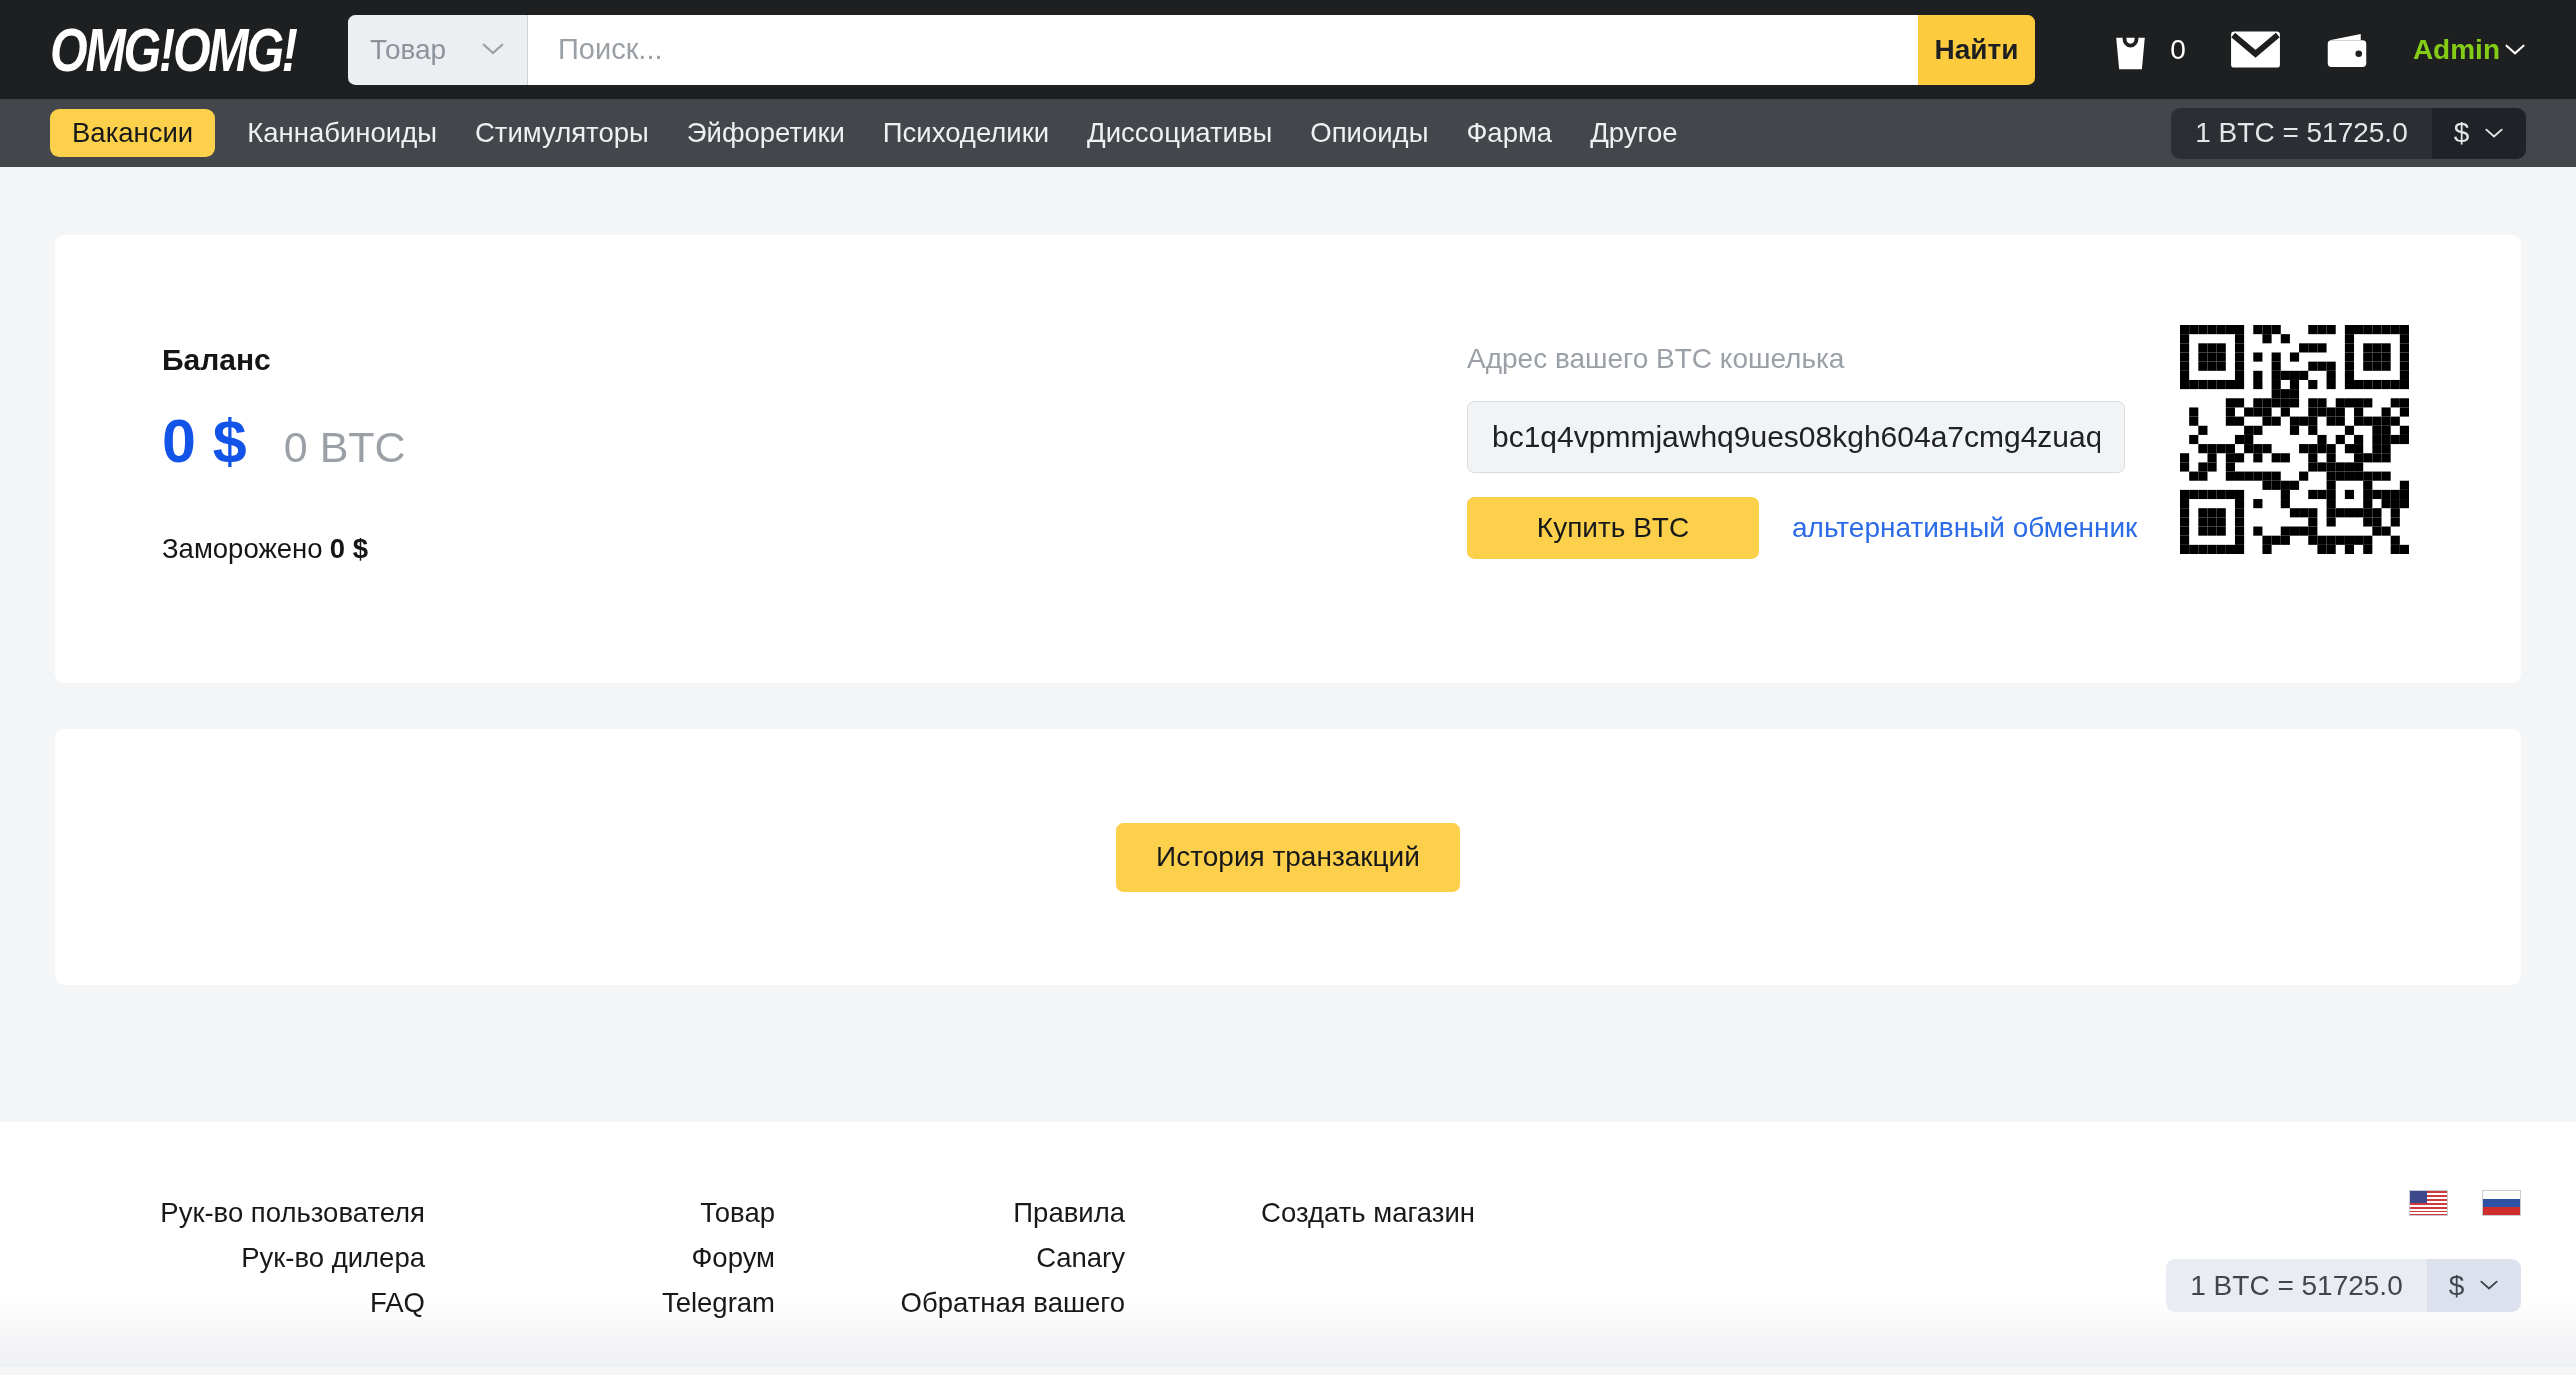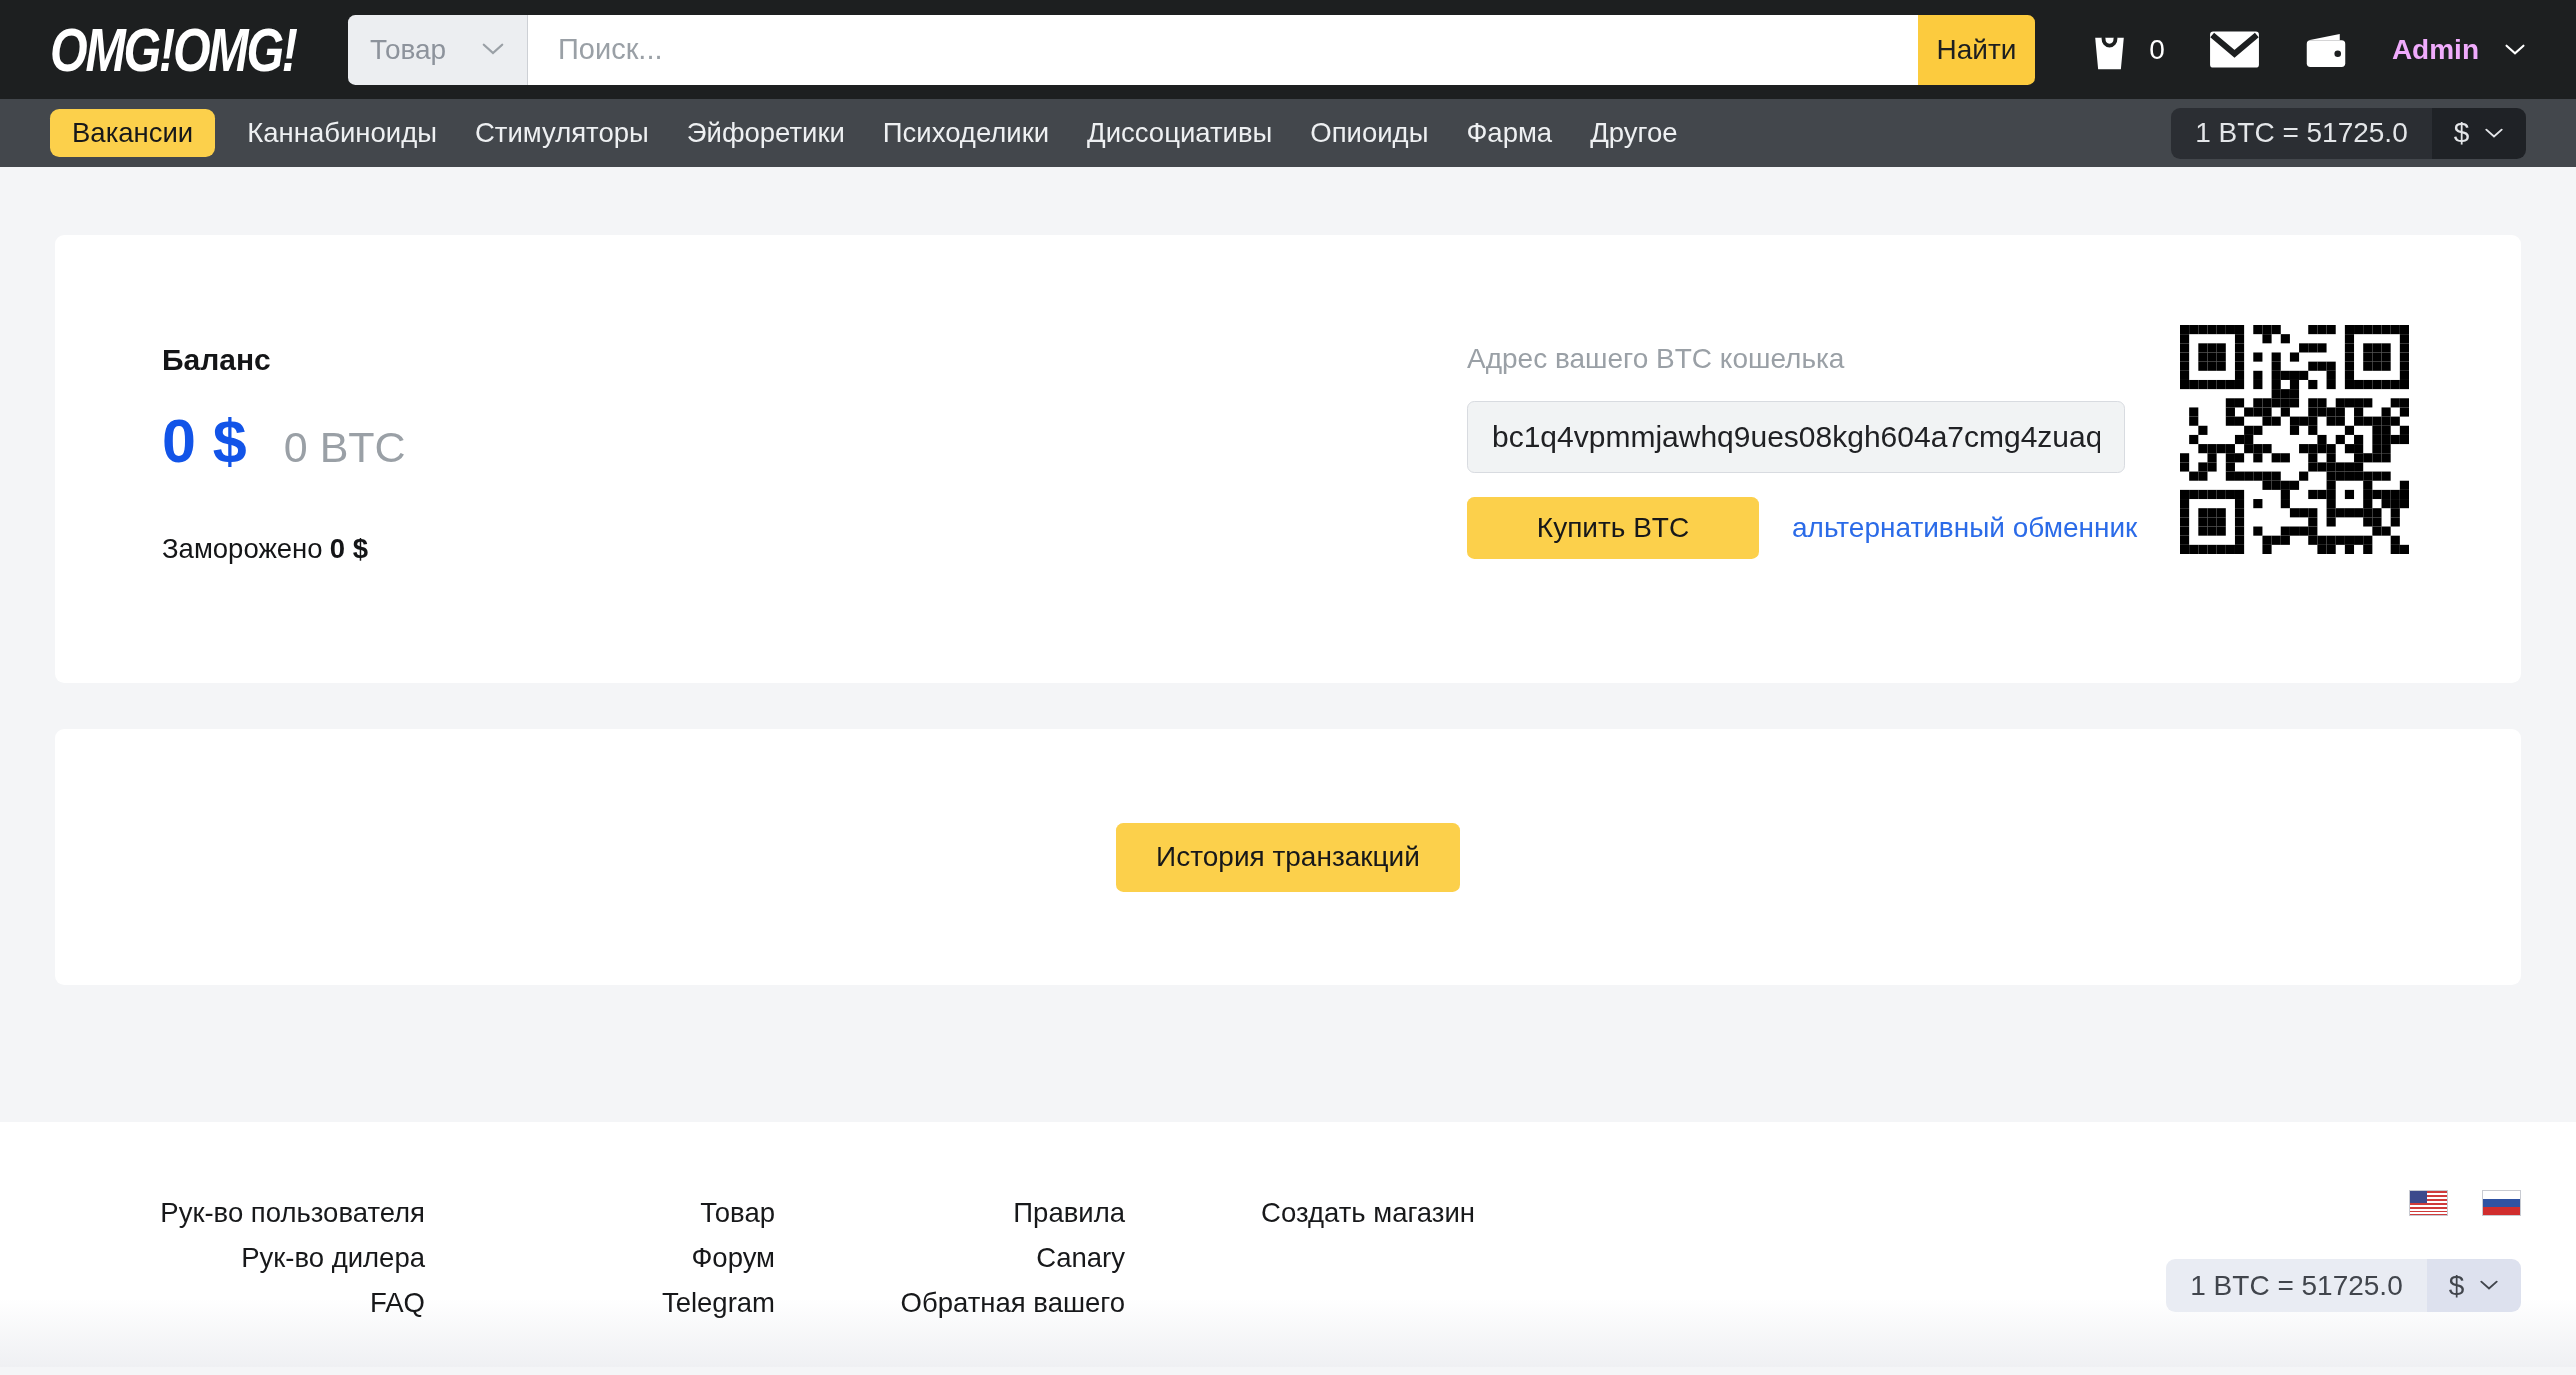--- a/index.html
+++ b/index.html
@@ -19,25 +19,25 @@
   }
   .search-group { display:flex; height:70px; width:1687px; flex:0 0 1687px; }
   .search-select{
     width:180px; flex:0 0 180px; background:#eceef1; border:none; border-right:1.8px solid #cdd0d5;
     border-radius:7.3px 0 0 7.3px; display:flex; align-items:center; justify-content:space-between;
     padding:0 22px; color:#8d939c; font-size:28px; cursor:pointer;
   }
   .search-input{ flex:1; min-width:0; background:#fff; border:none; outline:none; font-size:29px; padding:0 30px; color:#202124; }
   .search-input::placeholder{ color:#9aa0a6; }
   .search-btn{ width:117px; flex:0 0 117px; background:#fccb3e; border:none; border-radius:0 7.3px 7.3px 0;
-    font-size:28px; font-weight:400; color:#1d1f20; cursor:pointer; font-family:inherit; }
+    font-size:28px; font-weight:700; color:#1d1f20; cursor:pointer; font-family:inherit; }
   .header-icons{ margin-left:auto; display:flex; align-items:center; gap:44px; }
   .cart{ display:flex; align-items:center; gap:20px; color:#fff; font-size:28px; cursor:pointer; }
   .hicon{ display:flex; align-items:center; cursor:pointer; }
-  .admin{ color:#f0abfc; font-size:28px; font-weight:700; display:flex; align-items:center; gap:25px; cursor:pointer; }
+  .admin{ color:#84cc16; font-size:28px; font-weight:700; display:flex; align-items:center; gap:4px; cursor:pointer; }
   
   .nav{ height:68px; background:#43474c; display:flex; align-items:center; padding:0 50px; }
   .nav-item{ color:#eef0f2; font-size:27.5px; padding:0 19px; text-decoration:none; white-space:nowrap; }
   .nav-item.active{ background:#fcd04b; color:#17181a; border-radius:9.2px; height:48px;
     display:inline-flex; align-items:center; padding:0 22px; margin-right:13px; }
   .rate-widget{ display:flex; height:51px; border-radius:9.2px; overflow:hidden; }
   .nav .rate-widget{ margin-left:auto; }
   .rate-text{ display:flex; align-items:center; padding:0 24px; font-size:28px; }
   .rate-cur{ display:flex; align-items:center; gap:14.7px; padding:0 22px; font-size:28px; cursor:pointer; }
   .rate-dark .rate-text{ background:#2b2e33; color:#e4e6e9; }

